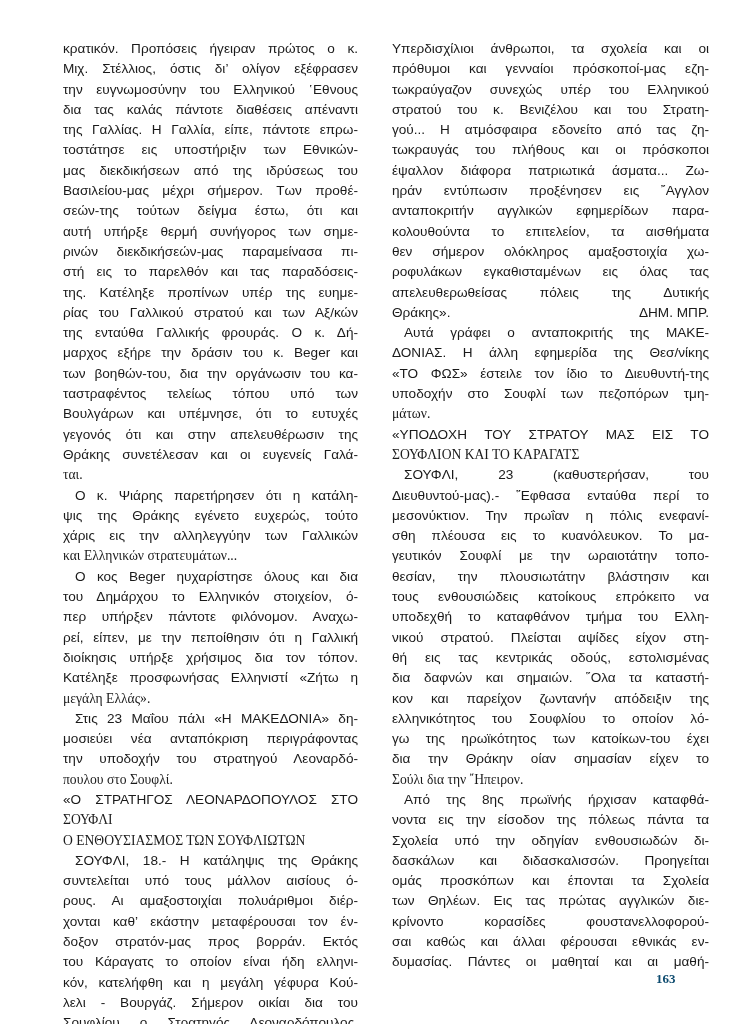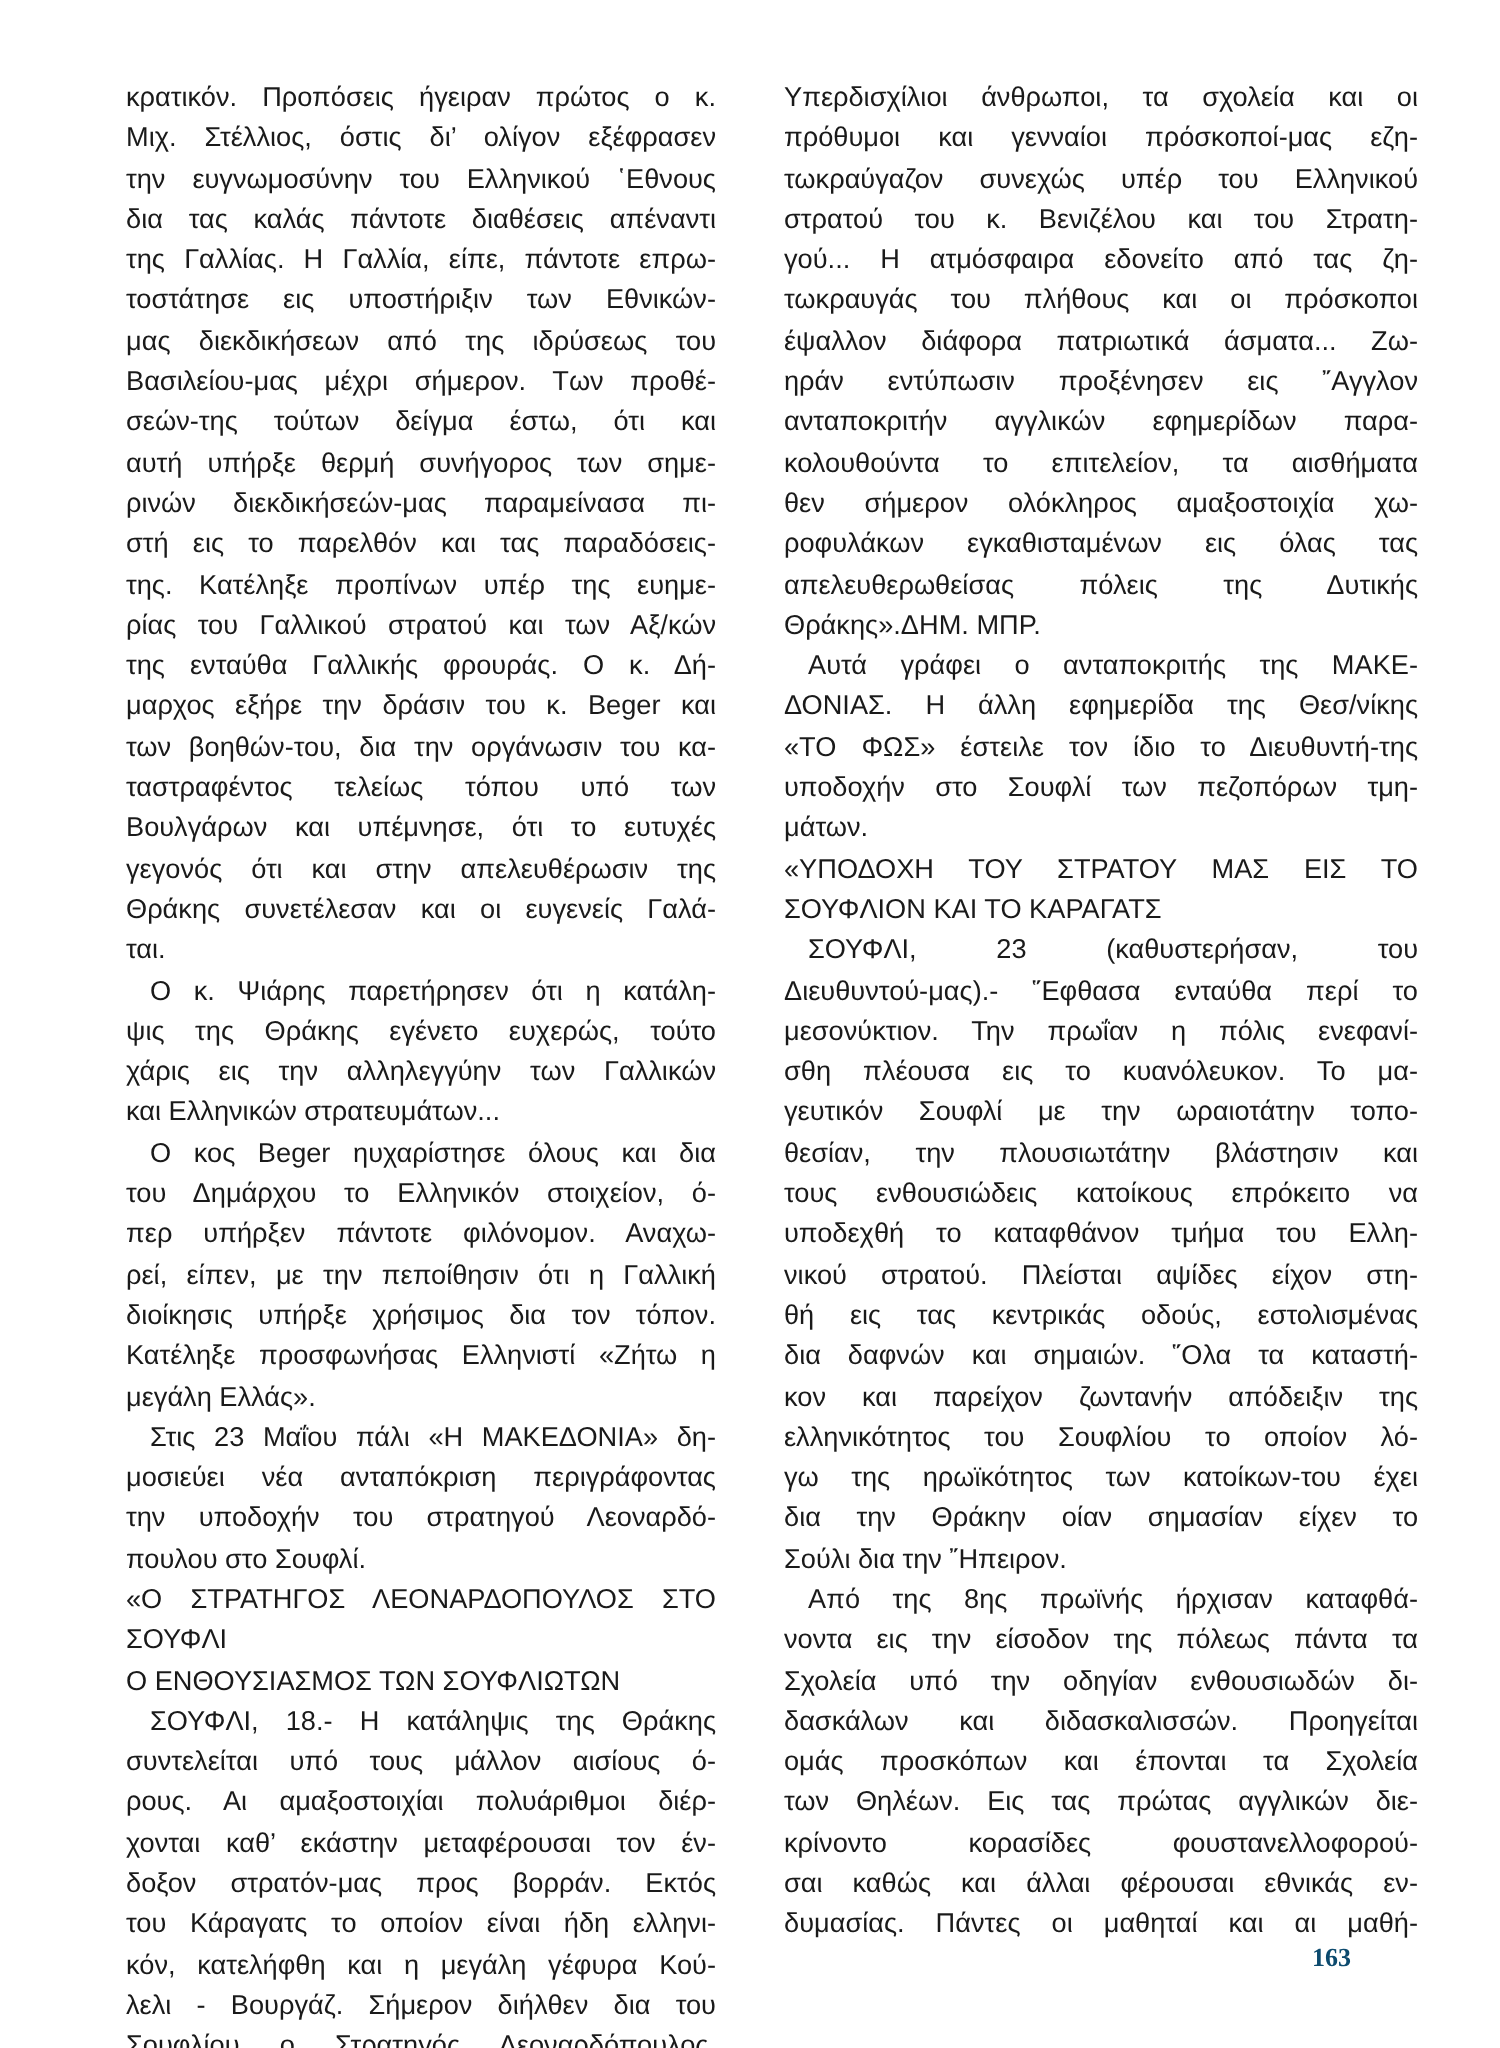--- a/index.html
+++ b/index.html
@@ -10,23 +10,23 @@
   .col {
     position:absolute; top:39px;
     font-size:13.6px; line-height:20.3px;
   }
   .col-left { left:63px; width:295px; }
   .col-right { left:392px; width:317px; }
   .line {
     display:block; white-space:nowrap; text-align:justify; text-align-last:justify;
     height:20.3px; overflow:visible;
   }
-  .line.last { text-align-last:left; }
+  .line.last { text-align-last:left;font-family:Liberation Serif, serif; }
   .line.indent { padding-left:12px; }
-  .line.sig { display:flex; }
+  .line.sig { display:flex; justify-content:space-between; }
   .page-number {
     position:absolute; left:656px; top:971px;
     font-family:"Liberation Serif", "DejaVu Serif", serif; font-size:13px; font-weight:bold; color:#0c4a6e;
   }
 </style>
 </head>
 <body>
 
 <div>
   <div class="col col-left" id="col-left">
@@ -70,21 +70,21 @@
       <div class="line">«Ο ΣΤΡΑΤΗΓΟΣ ΛΕΟΝΑΡΔΟΠΟΥΛΟΣ ΣΤΟ</div>
       <div class="line last">ΣΟΥΦΛΙ</div>
       <div class="line last">Ο ΕΝΘΟΥΣΙΑΣΜΟΣ ΤΩΝ ΣΟΥΦΛΙΩΤΩΝ</div>
       <div class="line indent">ΣΟΥΦΛΙ, 18.- Η κατάληψις της Θράκης</div>
       <div class="line">συντελείται υπό τους μάλλον αισίους ό-</div>
       <div class="line">ρους. Αι αμαξοστοιχίαι πολυάριθμοι διέρ-</div>
       <div class="line">χονται καθ’ εκάστην μεταφέρουσαι τον έν-</div>
       <div class="line">δοξον στρατόν-μας προς βορράν. Εκτός</div>
       <div class="line">του Κάραγατς το οποίον είναι ήδη ελληνι-</div>
       <div class="line">κόν, κατελήφθη και η μεγάλη γέφυρα Κού-</div>
-      <div class="line">λελι - Βουργάζ. Σήμερον διήλθεν δια του</div>
+      <div class="line">λελι - Βουργάζ. Σήμερον οικίαι δια του</div>
       <div class="line">Σουφλίου ο Στρατηγός Λεοναρδόπουλος.</div>
     </div>
   <div class="col col-right" id="col-right">
       <div class="line">Υπερδισχίλιοι άνθρωποι, τα σχολεία και οι</div>
       <div class="line">πρόθυμοι και γενναίοι πρόσκοποί-μας εζη-</div>
       <div class="line">τωκραύγαζον συνεχώς υπέρ του Ελληνικού</div>
       <div class="line">στρατού του κ. Βενιζέλου και του Στρατη-</div>
       <div class="line">γού... Η ατμόσφαιρα εδονείτο από τας ζη-</div>
       <div class="line">τωκραυγάς του πλήθους και οι πρόσκοποι</div>
       <div class="line">έψαλλον διάφορα πατριωτικά άσματα... Ζω-</div>

